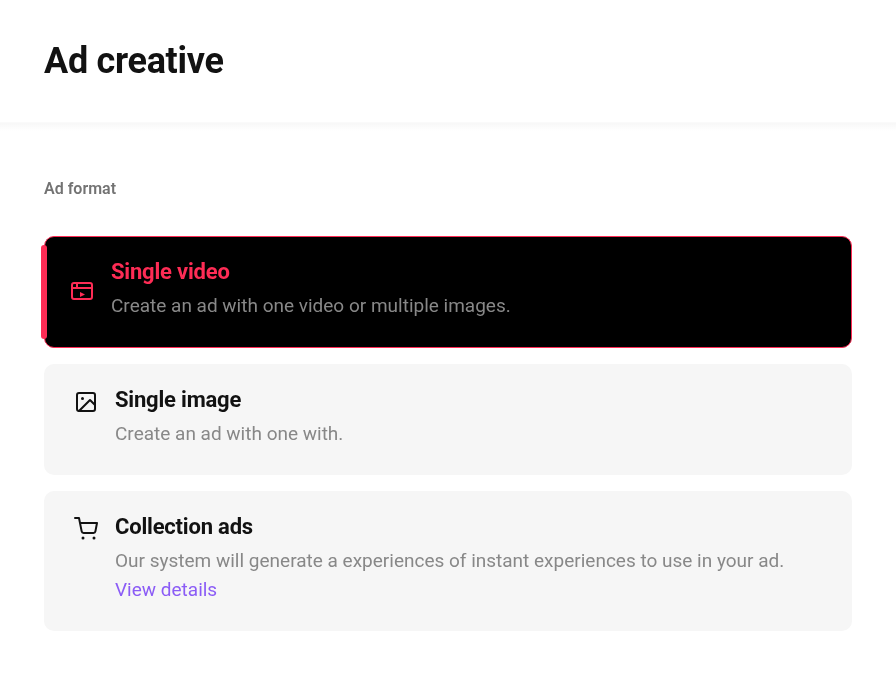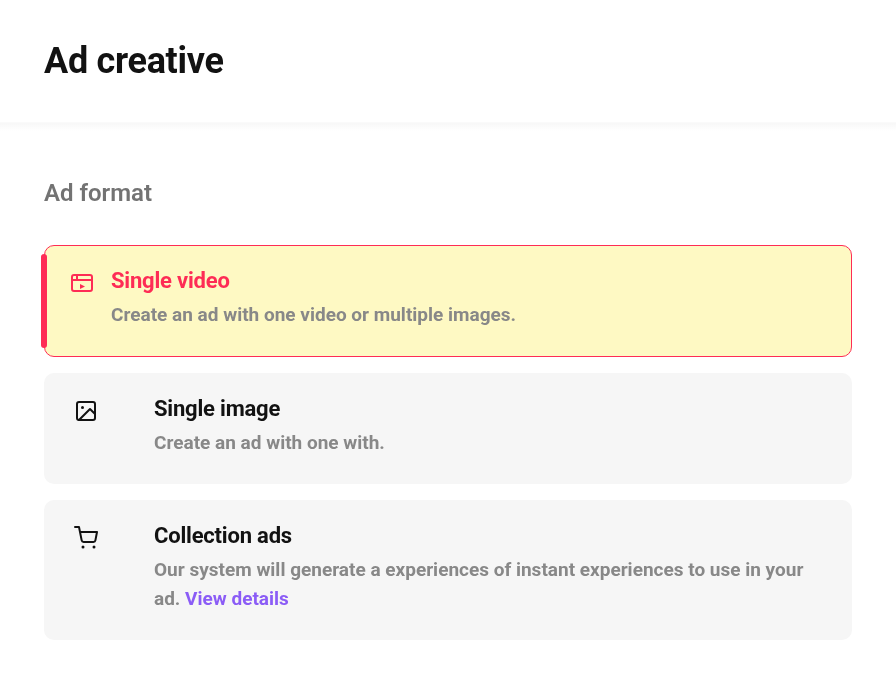--- a/index.html
+++ b/index.html
@@ -25,53 +25,53 @@
       letter-spacing: -0.3px;
     }
     .divider-shadow {
       height: 8px;
       background: linear-gradient(180deg, rgba(0,0,0,0.03), rgba(0,0,0,0));
     }
     .content {
       padding: 48px 44px 44px 44px;
     }
     .section-label {
-      font-size: 24px;
+      font-size: 16px;
       font-weight: 600;
       color: #737373;
       margin-bottom: 38px;
     }
     .option-card {
       display: flex;
       align-items: flex-start;
       padding: 22px 28px 26px 28px;
       border-radius: 10px;
       margin-bottom: 16px;
       cursor: pointer;
       position: relative;
     }
     .option-card.selected {
-      background: #fef9c3;
+      background: #000000;
       border: 1.5px solid #FE2C55;
       padding-left: 24px;
+      align-items: center;
     }
     .option-card.selected::before {
       content: "";
       position: absolute;
       left: -4px;
       top: 8px;
       bottom: 8px;
       width: 6px;
       background: #FE2C55;
       border-radius: 4px;
     }
     .option-card.unselected {
       background: #F6F6F6;
       border: 1.5px solid transparent;
-      gap: 39px;
     }
     .option-icon {
       width: 26px;
       height: 26px;
       flex-shrink: 0;
       margin-right: 16px;
       margin-top: 2px;
       display: flex;
       align-items: center;
       justify-content: center;
@@ -84,21 +84,21 @@
       font-weight: 700;
       color: #121212;
       margin-bottom: 8px;
       letter-spacing: -0.2px;
     }
     .option-card.selected .option-title {
       color: #FE2C55;
     }
     .option-desc {
       font-size: 19px;
-      font-weight: 700;
+      font-weight: 400;
       color: #888888;
       line-height: 1.5;
     }
     .link {
       color: #8b5cf6;
       cursor: pointer;
     }
   </style>
 </head>
 <body>

